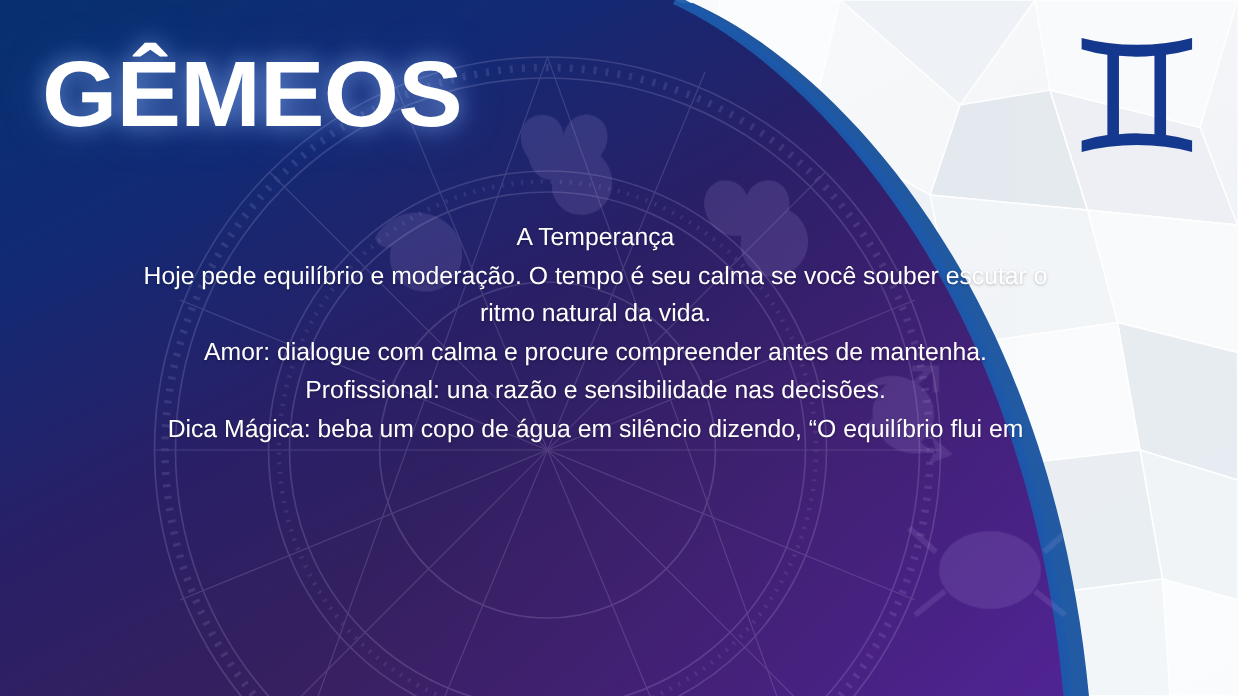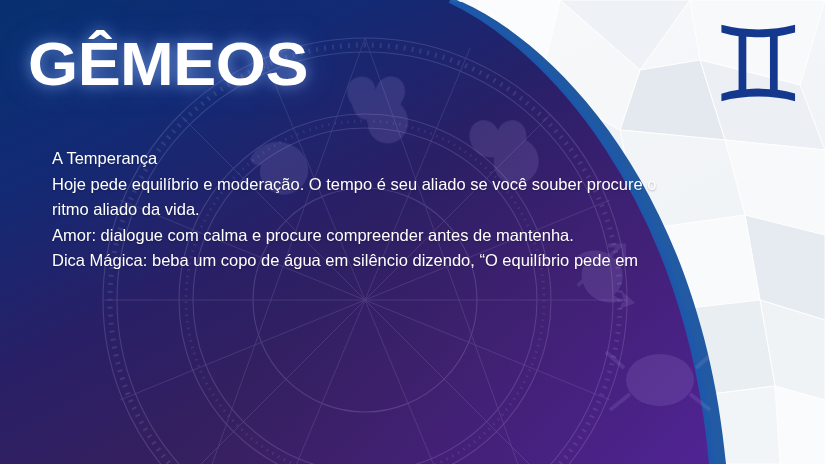--- a/index.html
+++ b/index.html
@@ -76,20 +76,21 @@
   .body-text {
     position:absolute;
     left:52px; top:146px;
     width:690px;
     color:#ffffff;
     font-family:"Liberation Sans", sans-serif;
     font-size:16.5px;
     line-height:25.5px;
     font-weight:normal;
     text-shadow:0 1px 2px rgba(0,0,0,.25);
+    text-align:center;
   }
   .body-text p { margin:0; }
 </style>
 </head>
 <body>
 
 <div class="canvas">
 
   <div class="poly-bg">
     <svg viewBox="0 0 825 464" preserveAspectRatio="none">
@@ -215,20 +216,21 @@
       </g>
     </svg>
   </div>
 
   <div class="content">
 
     <div class="sign-title">GÊMEOS</div>
 
     <div class="body-text">
       <p>A Temperança</p>
-      <p>Hoje pede equilíbrio e moderação. O tempo é seu aliado se você souber procure o</p>
-      <p>ritmo aliado da vida.</p>
+      <p>Hoje pede equilíbrio e moderação. O tempo é seu calma se você souber escutar o</p>
+      <p>ritmo natural da vida.</p>
       <p>Amor: dialogue com calma e procure compreender antes de mantenha.</p>
-      <p>Dica Mágica: beba um copo de água em silêncio dizendo, “O equilíbrio pede em</p>
+      <p>Profissional: una razão e sensibilidade nas decisões.</p>
+      <p>Dica Mágica: beba um copo de água em silêncio dizendo, “O equilíbrio flui em</p>
     </div>
 
   </div>
 </div>
 
 </body></html>

